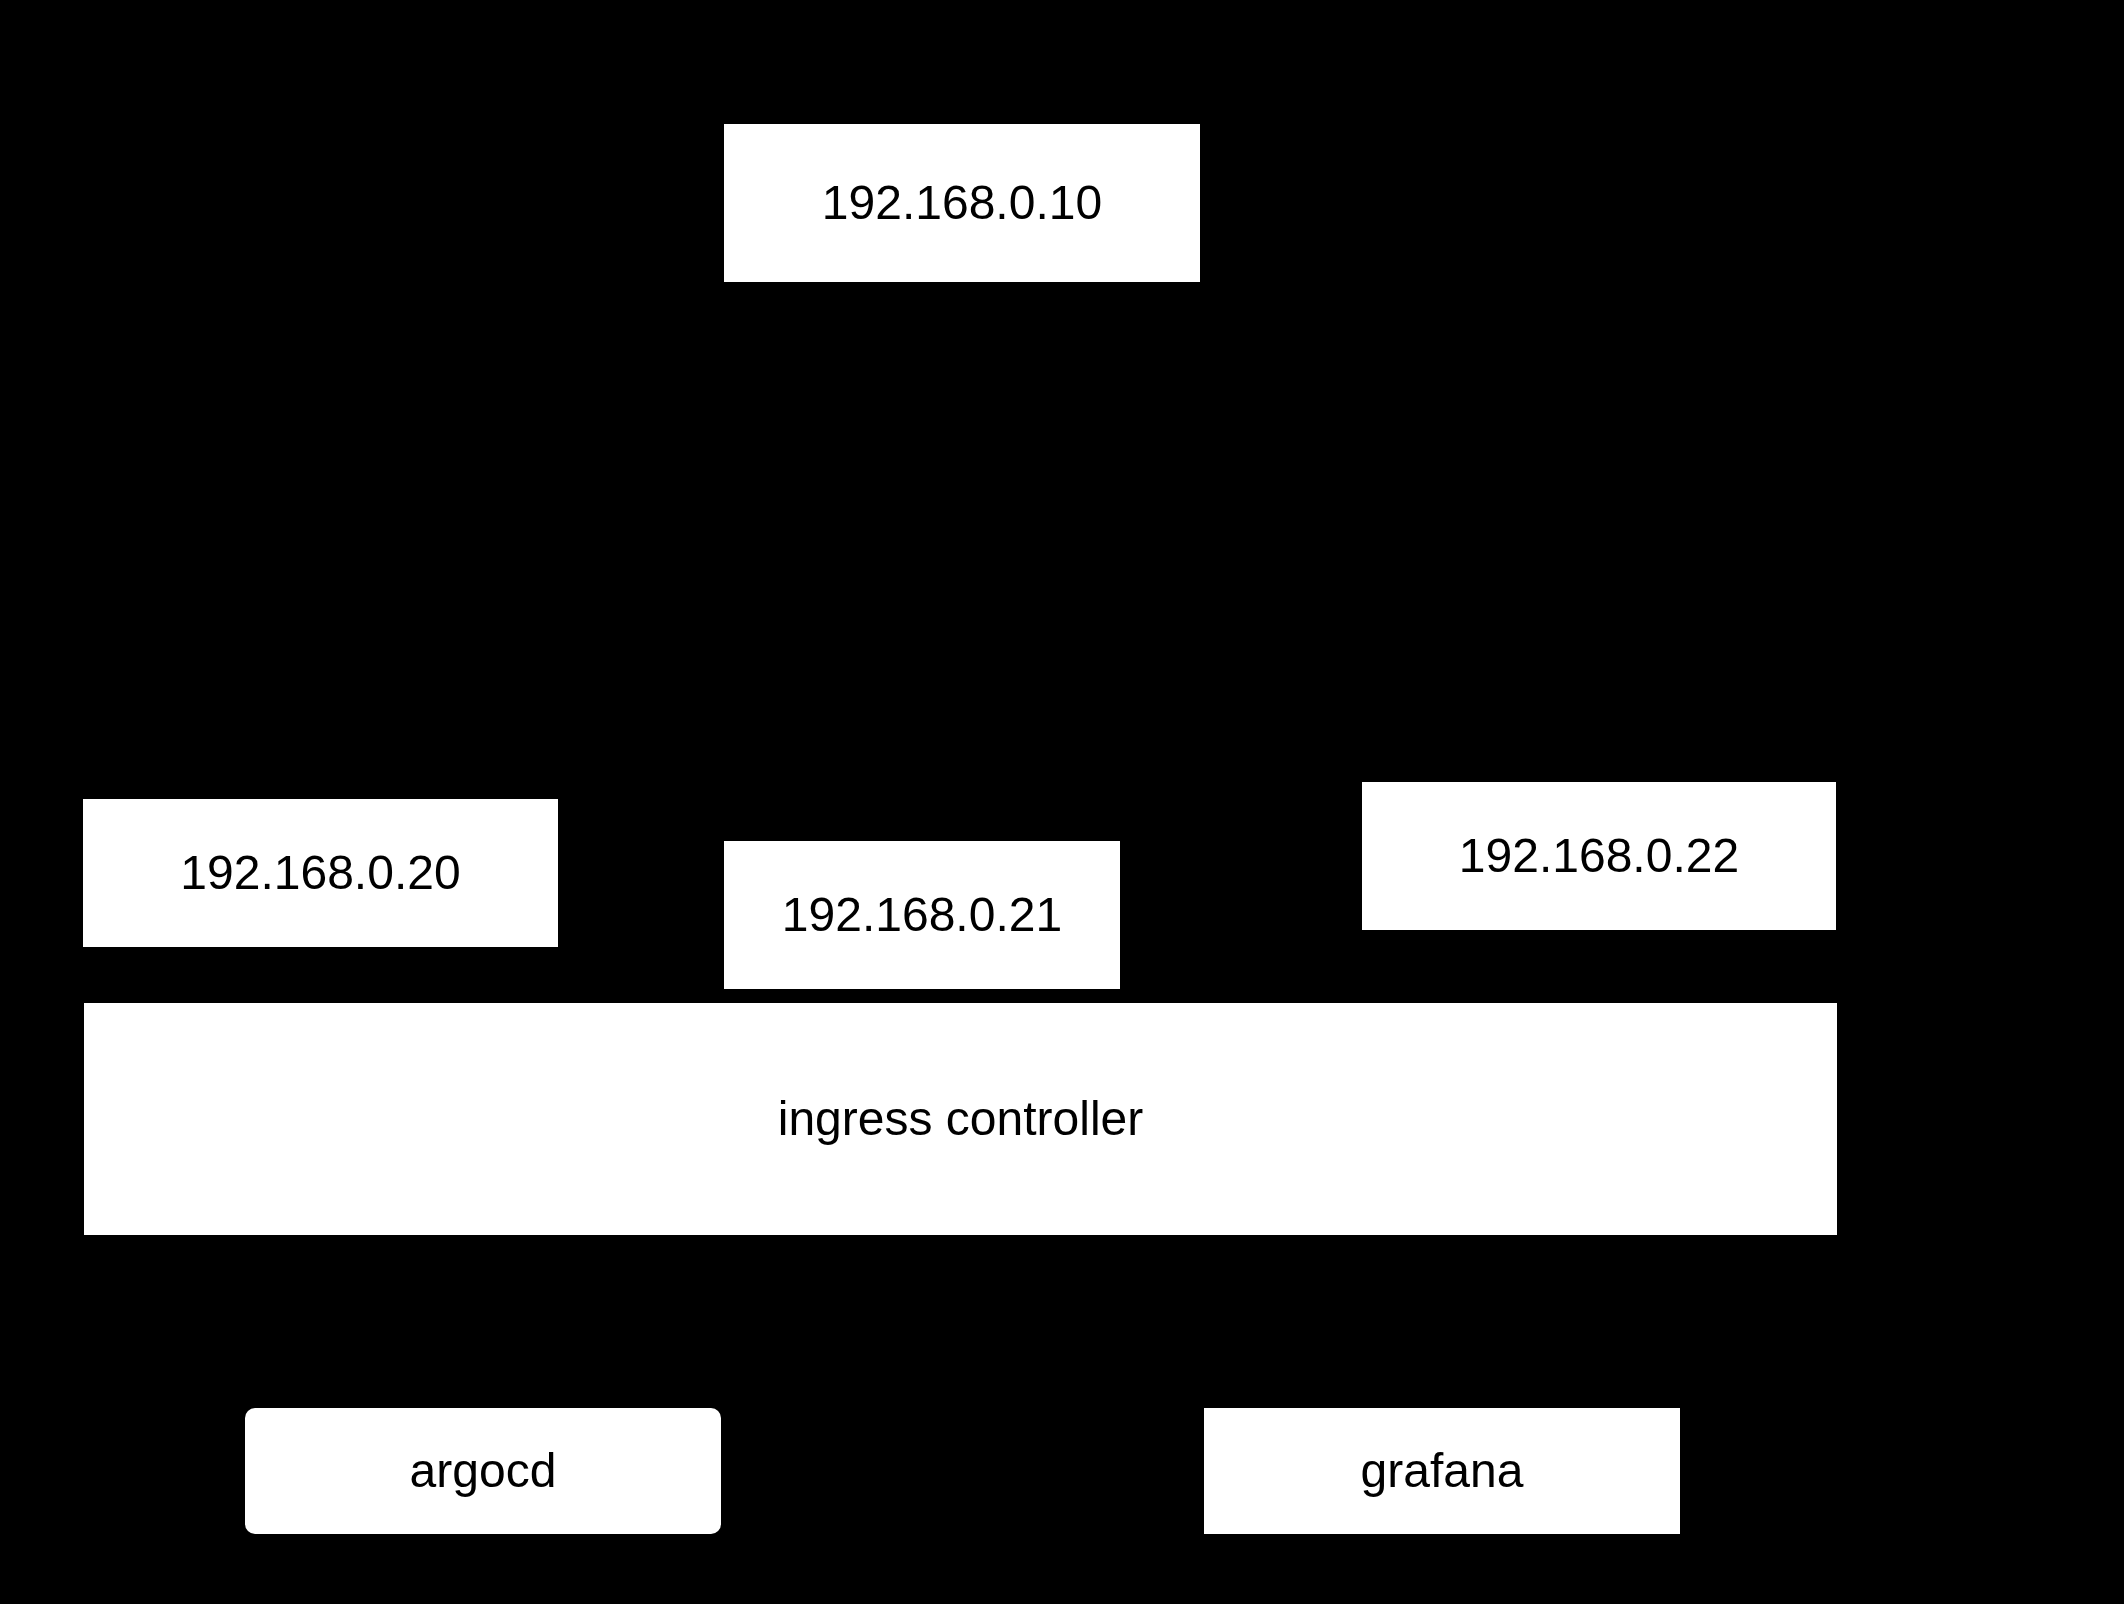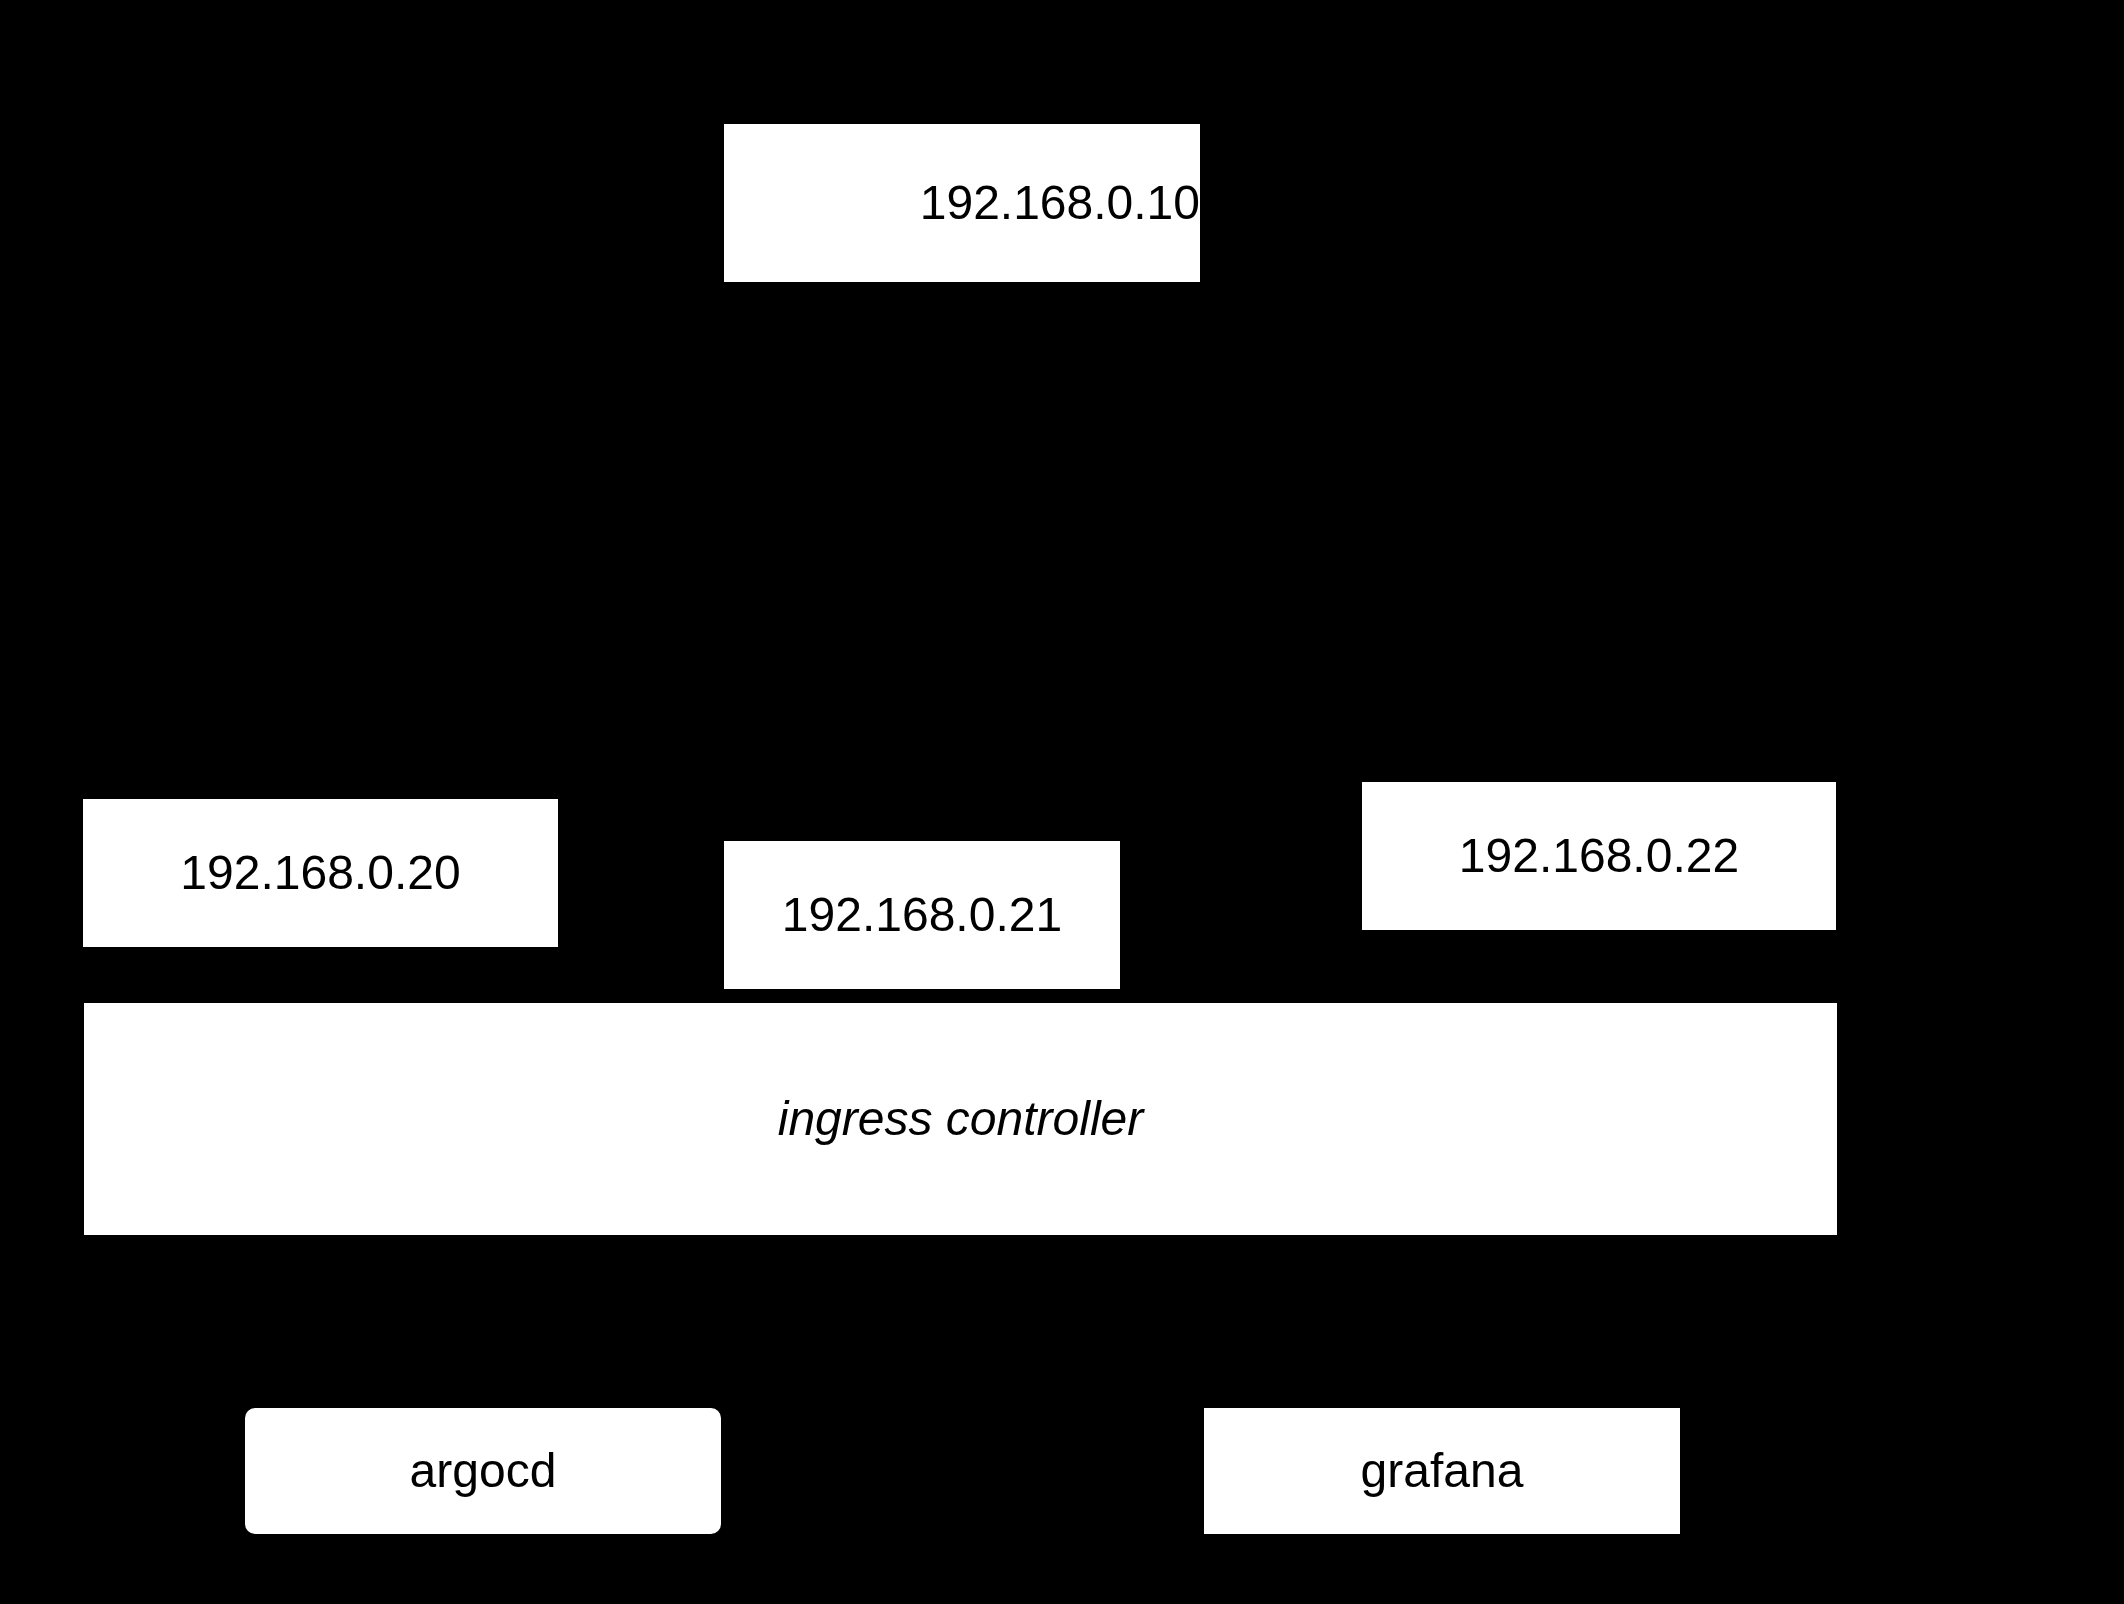--- a/index.html
+++ b/index.html
@@ -22,25 +22,25 @@
     display: flex;
     flex-direction: column;
     align-items: center;
     justify-content: center;
     text-align: center;
     font-size: 48px;
     line-height: 1.4;
     white-space: nowrap;
   }
   
-  .vip      { left: 724px;  top: 124px;  width: 476px;  height: 158px; align-items: flex-end; }
+  .vip      { left: 724px;  top: 124px;  width: 476px;  height: 158px; }
   .n20      { left: 83px;   top: 799px;  width: 475px;  height: 148px; }
   .n21      { left: 724px;  top: 841px;  width: 396px;  height: 148px; }
   .n22      { left: 1362px; top: 782px;  width: 474px;  height: 148px; }
-  .ingress  { left: 84px;   top: 1003px; width: 1753px; height: 232px; font-style: italic; }
+  .ingress  { left: 84px;   top: 1003px; width: 1753px; height: 232px; }
   .argocd   { left: 245px;  top: 1408px; width: 476px;  height: 126px; border-radius: 10px; }
   .grafana  { left: 1204px; top: 1408px; width: 476px;  height: 126px; }
 </style>
 </head>
 <body>
 
 <div class="stage">
 
   <div class="node vip">
     <span>192.168.0.10</span>

